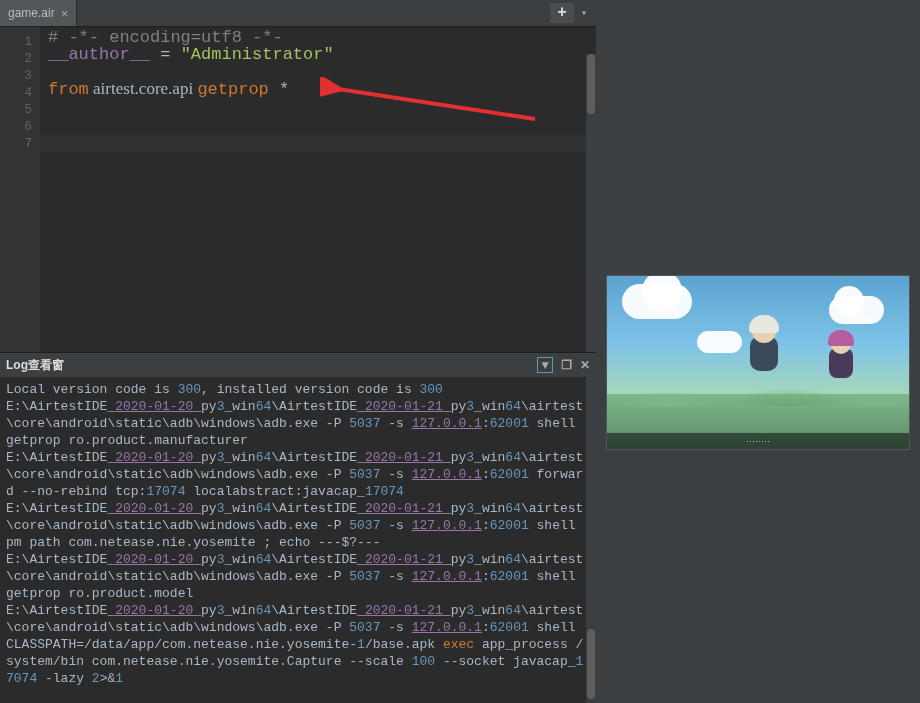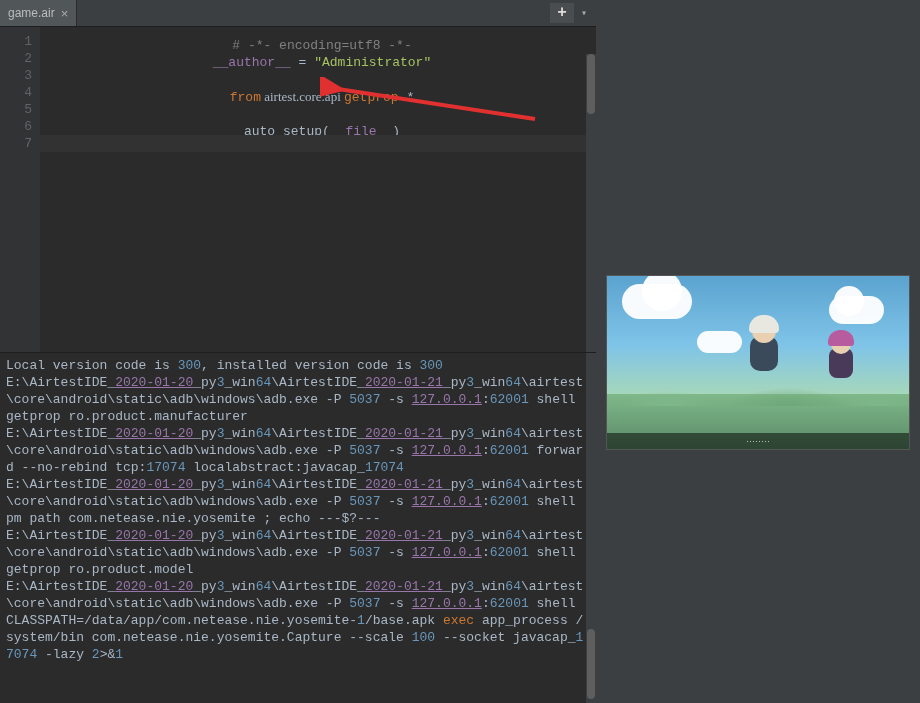--- a/index.html
+++ b/index.html
@@ -91,25 +91,24 @@
   width: 40px;
   background: #313335;
   text-align: right;
   padding: 6px 8px 0 0;
   color: #606366;
   font-size: 13px;
   line-height: 17px;
 }
 .code-area {
   flex: 1;
-  padding: 10px 0 0 8px;
+  padding: 2px 0 0 8px;
   line-height: 17px;
-  font-size: 13px;
+  font-size: 17px;
   position: relative;
-  text-align: center;
 }
 .code-line { white-space: pre; }
 .c-comment { color: #808080; }
 .c-keyword { color: #cc7832; margin-top: 16px; }
 .c-string { color: #a5c261; }
 .c-special { color: #9876aa; }
 .c-module { color: #a9b7c6; font-family: Liberation Serif, serif; }
 .c-op { color: #a9b7c6; }
 .c-func { color: #a9b7c6; }
 .current-line-bg {
@@ -297,38 +296,45 @@
       <div>6</div>
       <div>7</div>
     </div>
     <div class="code-area">
       <div class="current-line-bg"></div>
       <div class="code-line"><span class="c-comment"># -*- encoding=utf8 -*-</span></div>
       <div class="code-line"><span class="c-special">__author__</span><span class="c-op"> = </span><span class="c-string">"Administrator"</span></div>
       <div class="code-line">&nbsp;</div>
       <div class="code-line"><span class="c-keyword">from</span><span class="c-module"> airtest.core.api </span><span class="c-keyword">getprop</span><span class="c-op"> *</span></div>
       <div class="code-line">&nbsp;</div>
-      <div class="code-line"><span class="c-func">auto_setup(</span><span class="c-special">__file__</span><span class="c-func">)</span></div>
       <div class="code-line">&nbsp;</div>
 
       <svg class="arrow-svg" width="230" height="50">
         <defs>
           <marker id="ah" markerWidth="12" markerHeight="10" refX="2" refY="5" orient="auto">
             <polygon points="12,0 0,5 12,10" fill="#e03030"></polygon>
           </marker>
         </defs>
         <line x1="215" y1="42" x2="18" y2="12" stroke="#e03030" stroke-width="4" marker-end="url(#ah)"></line>
       </svg>
     </div>
     <div class="scrollbar">
       <div class="scrollbar-thumb" style="top:0;height:60px"></div>
     </div>
   </div>
 
   <div class="log-panel">
+    <div class="log-header">
+      <span>Log查看窗</span>
+      <div class="log-header-actions">
+        <span class="filter-icon">▼</span>
+        <span>❐</span>
+        <span>✕</span>
+      </div>
+    </div>
     <div class="log-content" id="log-content" style="position:relative">
       <div class="log-line"><span class="l-text">Local version code is </span><span class="l-num">300</span><span class="l-text">, installed version code is </span><span class="l-num">300</span></div>
         <div class="log-line"><span class="l-text">E:\AirtestIDE_</span><span class="l-path">2020-01-20</span><span class="l-text">_py</span><span class="l-num">3</span><span class="l-text">_win</span><span class="l-num">64</span><span class="l-text">\AirtestIDE_</span><span class="l-path">2020-01-21</span><span class="l-text">_py</span><span class="l-num">3</span><span class="l-text">_win</span><span class="l-num">64</span><span class="l-text">\airtest\core\android\static\adb\windows\adb.exe -P </span><span class="l-num">5037</span><span class="l-text"> -s </span><span class="l-path">127.0.0.1</span><span class="l-text">:</span><span class="l-num">62001</span><span class="l-text"> shell getprop ro.product.manufacturer</span></div>
         <div class="log-line"><span class="l-text">E:\AirtestIDE_</span><span class="l-path">2020-01-20</span><span class="l-text">_py</span><span class="l-num">3</span><span class="l-text">_win</span><span class="l-num">64</span><span class="l-text">\AirtestIDE_</span><span class="l-path">2020-01-21</span><span class="l-text">_py</span><span class="l-num">3</span><span class="l-text">_win</span><span class="l-num">64</span><span class="l-text">\airtest\core\android\static\adb\windows\adb.exe -P </span><span class="l-num">5037</span><span class="l-text"> -s </span><span class="l-path">127.0.0.1</span><span class="l-text">:</span><span class="l-num">62001</span><span class="l-text"> forward --no-rebind tcp:</span><span class="l-num">17074</span><span class="l-text"> localabstract:javacap_</span><span class="l-num">17074</span></div>
         <div class="log-line"><span class="l-text">E:\AirtestIDE_</span><span class="l-path">2020-01-20</span><span class="l-text">_py</span><span class="l-num">3</span><span class="l-text">_win</span><span class="l-num">64</span><span class="l-text">\AirtestIDE_</span><span class="l-path">2020-01-21</span><span class="l-text">_py</span><span class="l-num">3</span><span class="l-text">_win</span><span class="l-num">64</span><span class="l-text">\airtest\core\android\static\adb\windows\adb.exe -P </span><span class="l-num">5037</span><span class="l-text"> -s </span><span class="l-path">127.0.0.1</span><span class="l-text">:</span><span class="l-num">62001</span><span class="l-text"> shell pm path com.netease.nie.yosemite ; echo ---$?---</span></div>
         <div class="log-line"><span class="l-text">E:\AirtestIDE_</span><span class="l-path">2020-01-20</span><span class="l-text">_py</span><span class="l-num">3</span><span class="l-text">_win</span><span class="l-num">64</span><span class="l-text">\AirtestIDE_</span><span class="l-path">2020-01-21</span><span class="l-text">_py</span><span class="l-num">3</span><span class="l-text">_win</span><span class="l-num">64</span><span class="l-text">\airtest\core\android\static\adb\windows\adb.exe -P </span><span class="l-num">5037</span><span class="l-text"> -s </span><span class="l-path">127.0.0.1</span><span class="l-text">:</span><span class="l-num">62001</span><span class="l-text"> shell getprop ro.product.model</span></div>
         <div class="log-line"><span class="l-text">E:\AirtestIDE_</span><span class="l-path">2020-01-20</span><span class="l-text">_py</span><span class="l-num">3</span><span class="l-text">_win</span><span class="l-num">64</span><span class="l-text">\AirtestIDE_</span><span class="l-path">2020-01-21</span><span class="l-text">_py</span><span class="l-num">3</span><span class="l-text">_win</span><span class="l-num">64</span><span class="l-text">\airtest\core\android\static\adb\windows\adb.exe -P </span><span class="l-num">5037</span><span class="l-text"> -s </span><span class="l-path">127.0.0.1</span><span class="l-text">:</span><span class="l-num">62001</span><span class="l-text"> shell CLASSPATH=/data/app/com.netease.nie.yosemite-</span><span class="l-num">1</span><span class="l-text">/base.apk </span><span class="l-exec">exec</span><span class="l-text"> app_process /system/bin com.netease.nie.yosemite.Capture --scale </span><span class="l-num">100</span><span class="l-text"> --socket javacap_</span><span class="l-num">17074</span><span class="l-text"> -lazy </span><span class="l-num">2</span><span class="l-text">&gt;&amp;</span><span class="l-num">1</span></div>
         <div class="scrollbar-log">
         <div class="scrollbar-thumb" style="bottom:4px;height:70px"></div>
       </div>

